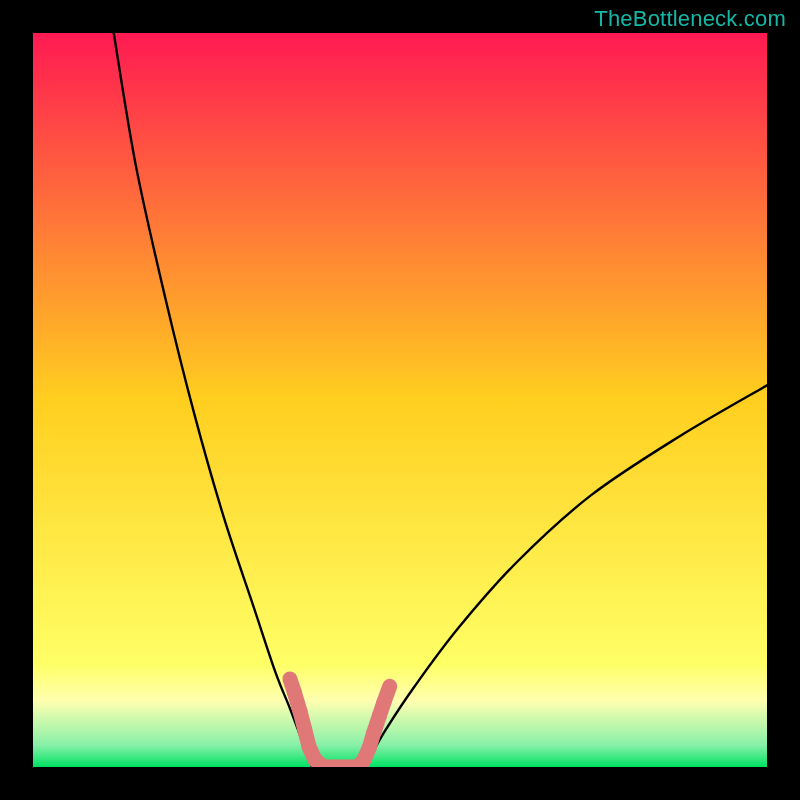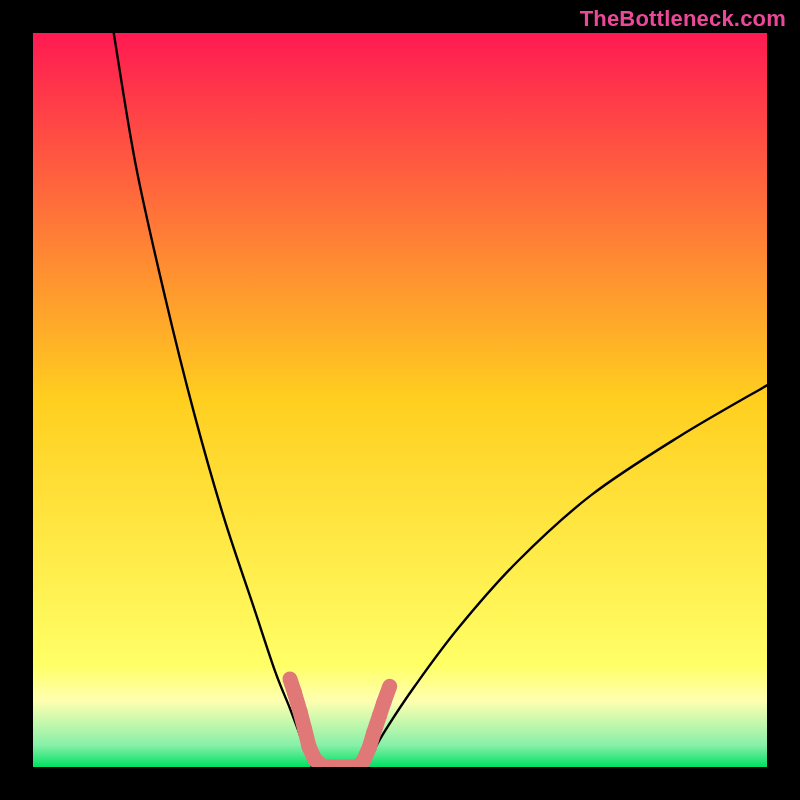--- a/index.html
+++ b/index.html
@@ -24,22 +24,22 @@
     top: 33px;
     width: 734px;
     height: 734px;
   }
   .watermark {
     position: absolute;
     top: 6px;
     right: 14px;
     font-family: Arial, Helvetica, sans-serif;
     font-size: 22px;
-    font-weight: 700;
-    color: #ec4899;
+    font-weight: 400;
+    color: #14b8a6;
     letter-spacing: 0.2px;
   }
 </style>
 </head>
 <body>
 
 <div class="frame">
   <svg class="plot" viewBox="0 0 734 734" preserveAspectRatio="none">
     <defs>
       <linearGradient id="bg" x1="0" y1="0" x2="0" y2="1">

